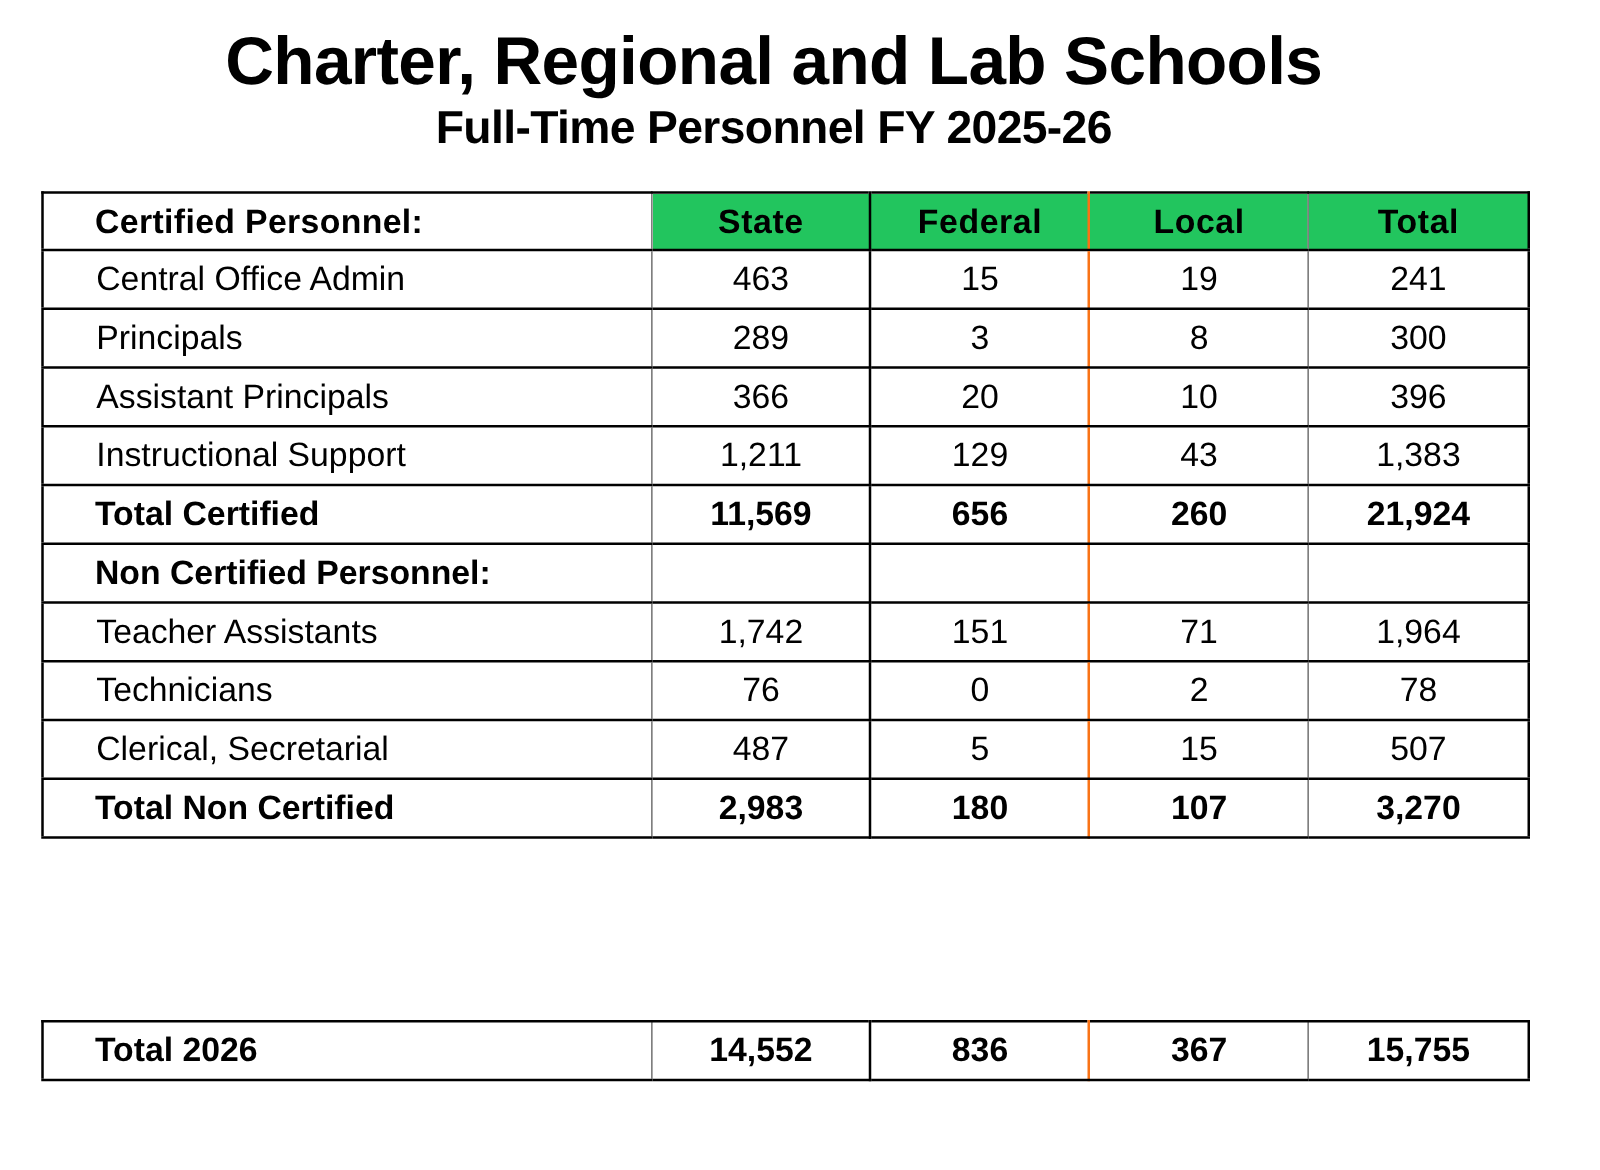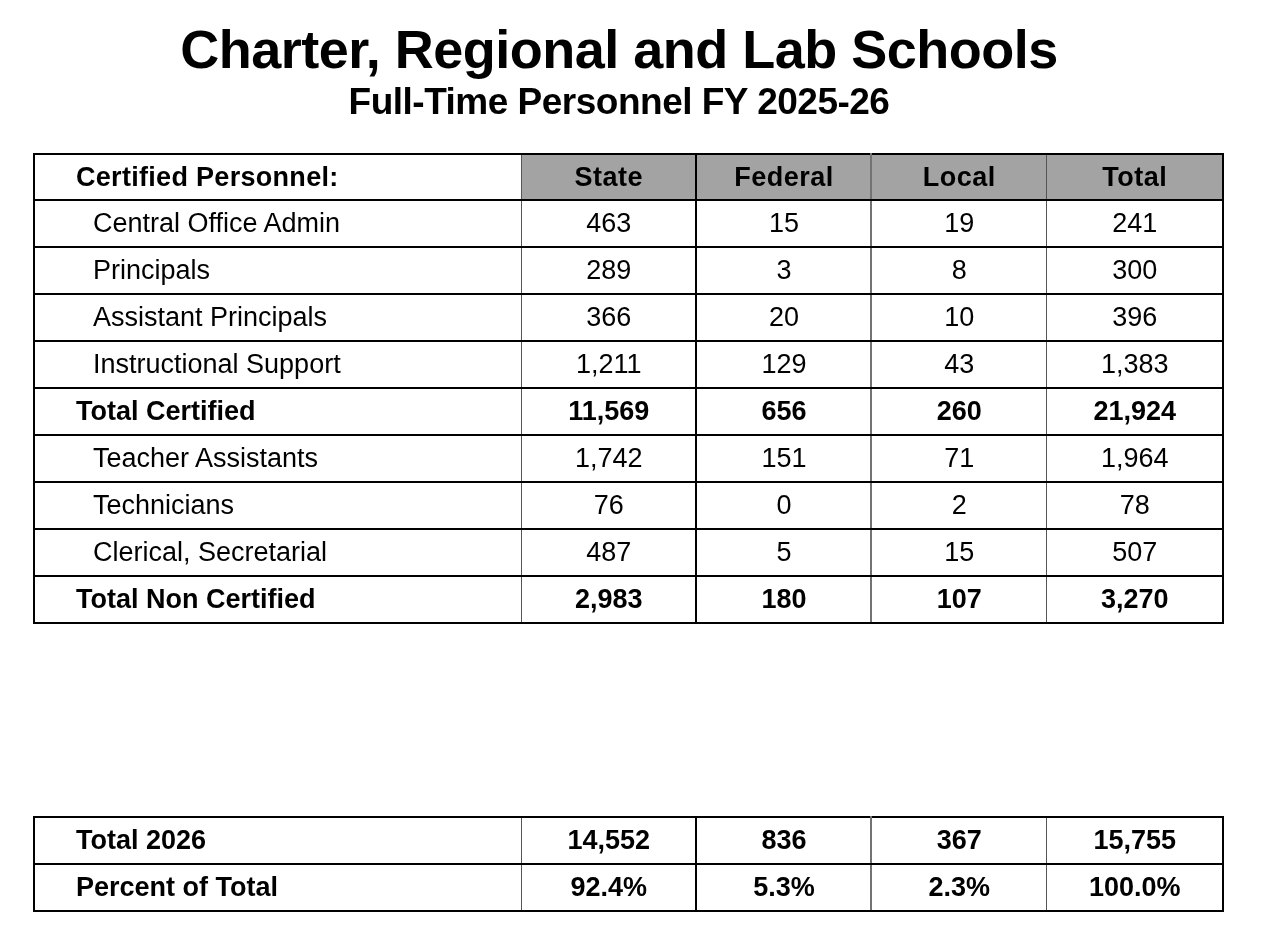--- a/index.html
+++ b/index.html
@@ -50,38 +50,38 @@
     td, th {
       padding: 0 4px 0 5px;
       font-size: 27px;
       height: 45px;
       border-bottom: 2px solid #000;
       border-right: 1px solid #555;
       white-space: nowrap;
       overflow: hidden;
     }
     th {
-      background: #a3a3a3;
+      background: #22c55e;
       font-weight: bold;
       text-align: center;
       height: 44px;
       letter-spacing: 0.5px;
     }
     th.label-head {
       background: #ffffff;
       text-align: left;
       letter-spacing: 0.3px;
     }
     td.num { text-align: center; }
-    td.label.indent { padding-left: 58px; }
+    td.label.indent { padding-left: 42px; }
     tr.total td { font-weight: bold; }
     tr.section td.label { font-weight: bold; }
     td.c-state, th.c-state, td.c-local, th.c-local { border-right: 2px solid #000; }
     td.label, th.label-head { border-right: 1px solid #555; padding-left: 41px; }
-    td.c-fed, th.c-fed { border-right: 2px solid #737373; }
+    td.c-fed, th.c-fed { border-right: 2px solid #f97316; }
     td.c-local, th.c-local { border-right: 1px solid #555; }
     td.c-total, th.c-total { border-right: none; }
     td.c-state, th.c-state { border-right: 2px solid #000; }
     #summary-table td { font-weight: bold; height: 45px; }
   </style>
 </head>
 <body>
 
 <div class="title title-main">Charter, Regional and Lab Schools</div>
 <div class="title title-sub">Full-Time Personnel FY 2025-26</div>
@@ -134,20 +134,27 @@
       </tr>
       <tr class="total">
         <td class="label">Total Certified</td>
         <td class="num c-state">11,569</td>
         <td class="num c-fed">656</td>
         <td class="num c-local">260</td>
         <td class="num c-total">21,924</td>
       </tr>
     </tbody>
   <tbody id="noncert-body">
+      <tr class="section">
+        <td class="label">Non Certified Personnel:</td>
+        <td class="c-state"></td>
+        <td class="c-fed"></td>
+        <td class="c-local"></td>
+        <td class="c-total"></td>
+      </tr>
       <tr>
         <td class="label indent">Teacher Assistants</td>
         <td class="num c-state">1,742</td>
         <td class="num c-fed">151</td>
         <td class="num c-local">71</td>
         <td class="num c-total">1,964</td>
       </tr>
       <tr>
         <td class="label indent">Technicians</td>
         <td class="num c-state">76</td>
@@ -181,21 +188,14 @@
       <col class="c-total">
   </colgroup>
   <tbody id="summary-body">
       <tr class="total">
         <td class="label">Total 2026</td>
         <td class="num c-state">14,552</td>
         <td class="num c-fed">836</td>
         <td class="num c-local">367</td>
         <td class="num c-total">15,755</td>
       </tr>
-      <tr class="total">
-        <td class="label">Percent of Total</td>
-        <td class="num c-state">92.4%</td>
-        <td class="num c-fed">5.3%</td>
-        <td class="num c-local">2.3%</td>
-        <td class="num c-total">100.0%</td>
-      </tr>
     </tbody>
 </table>
 
 </body></html>

